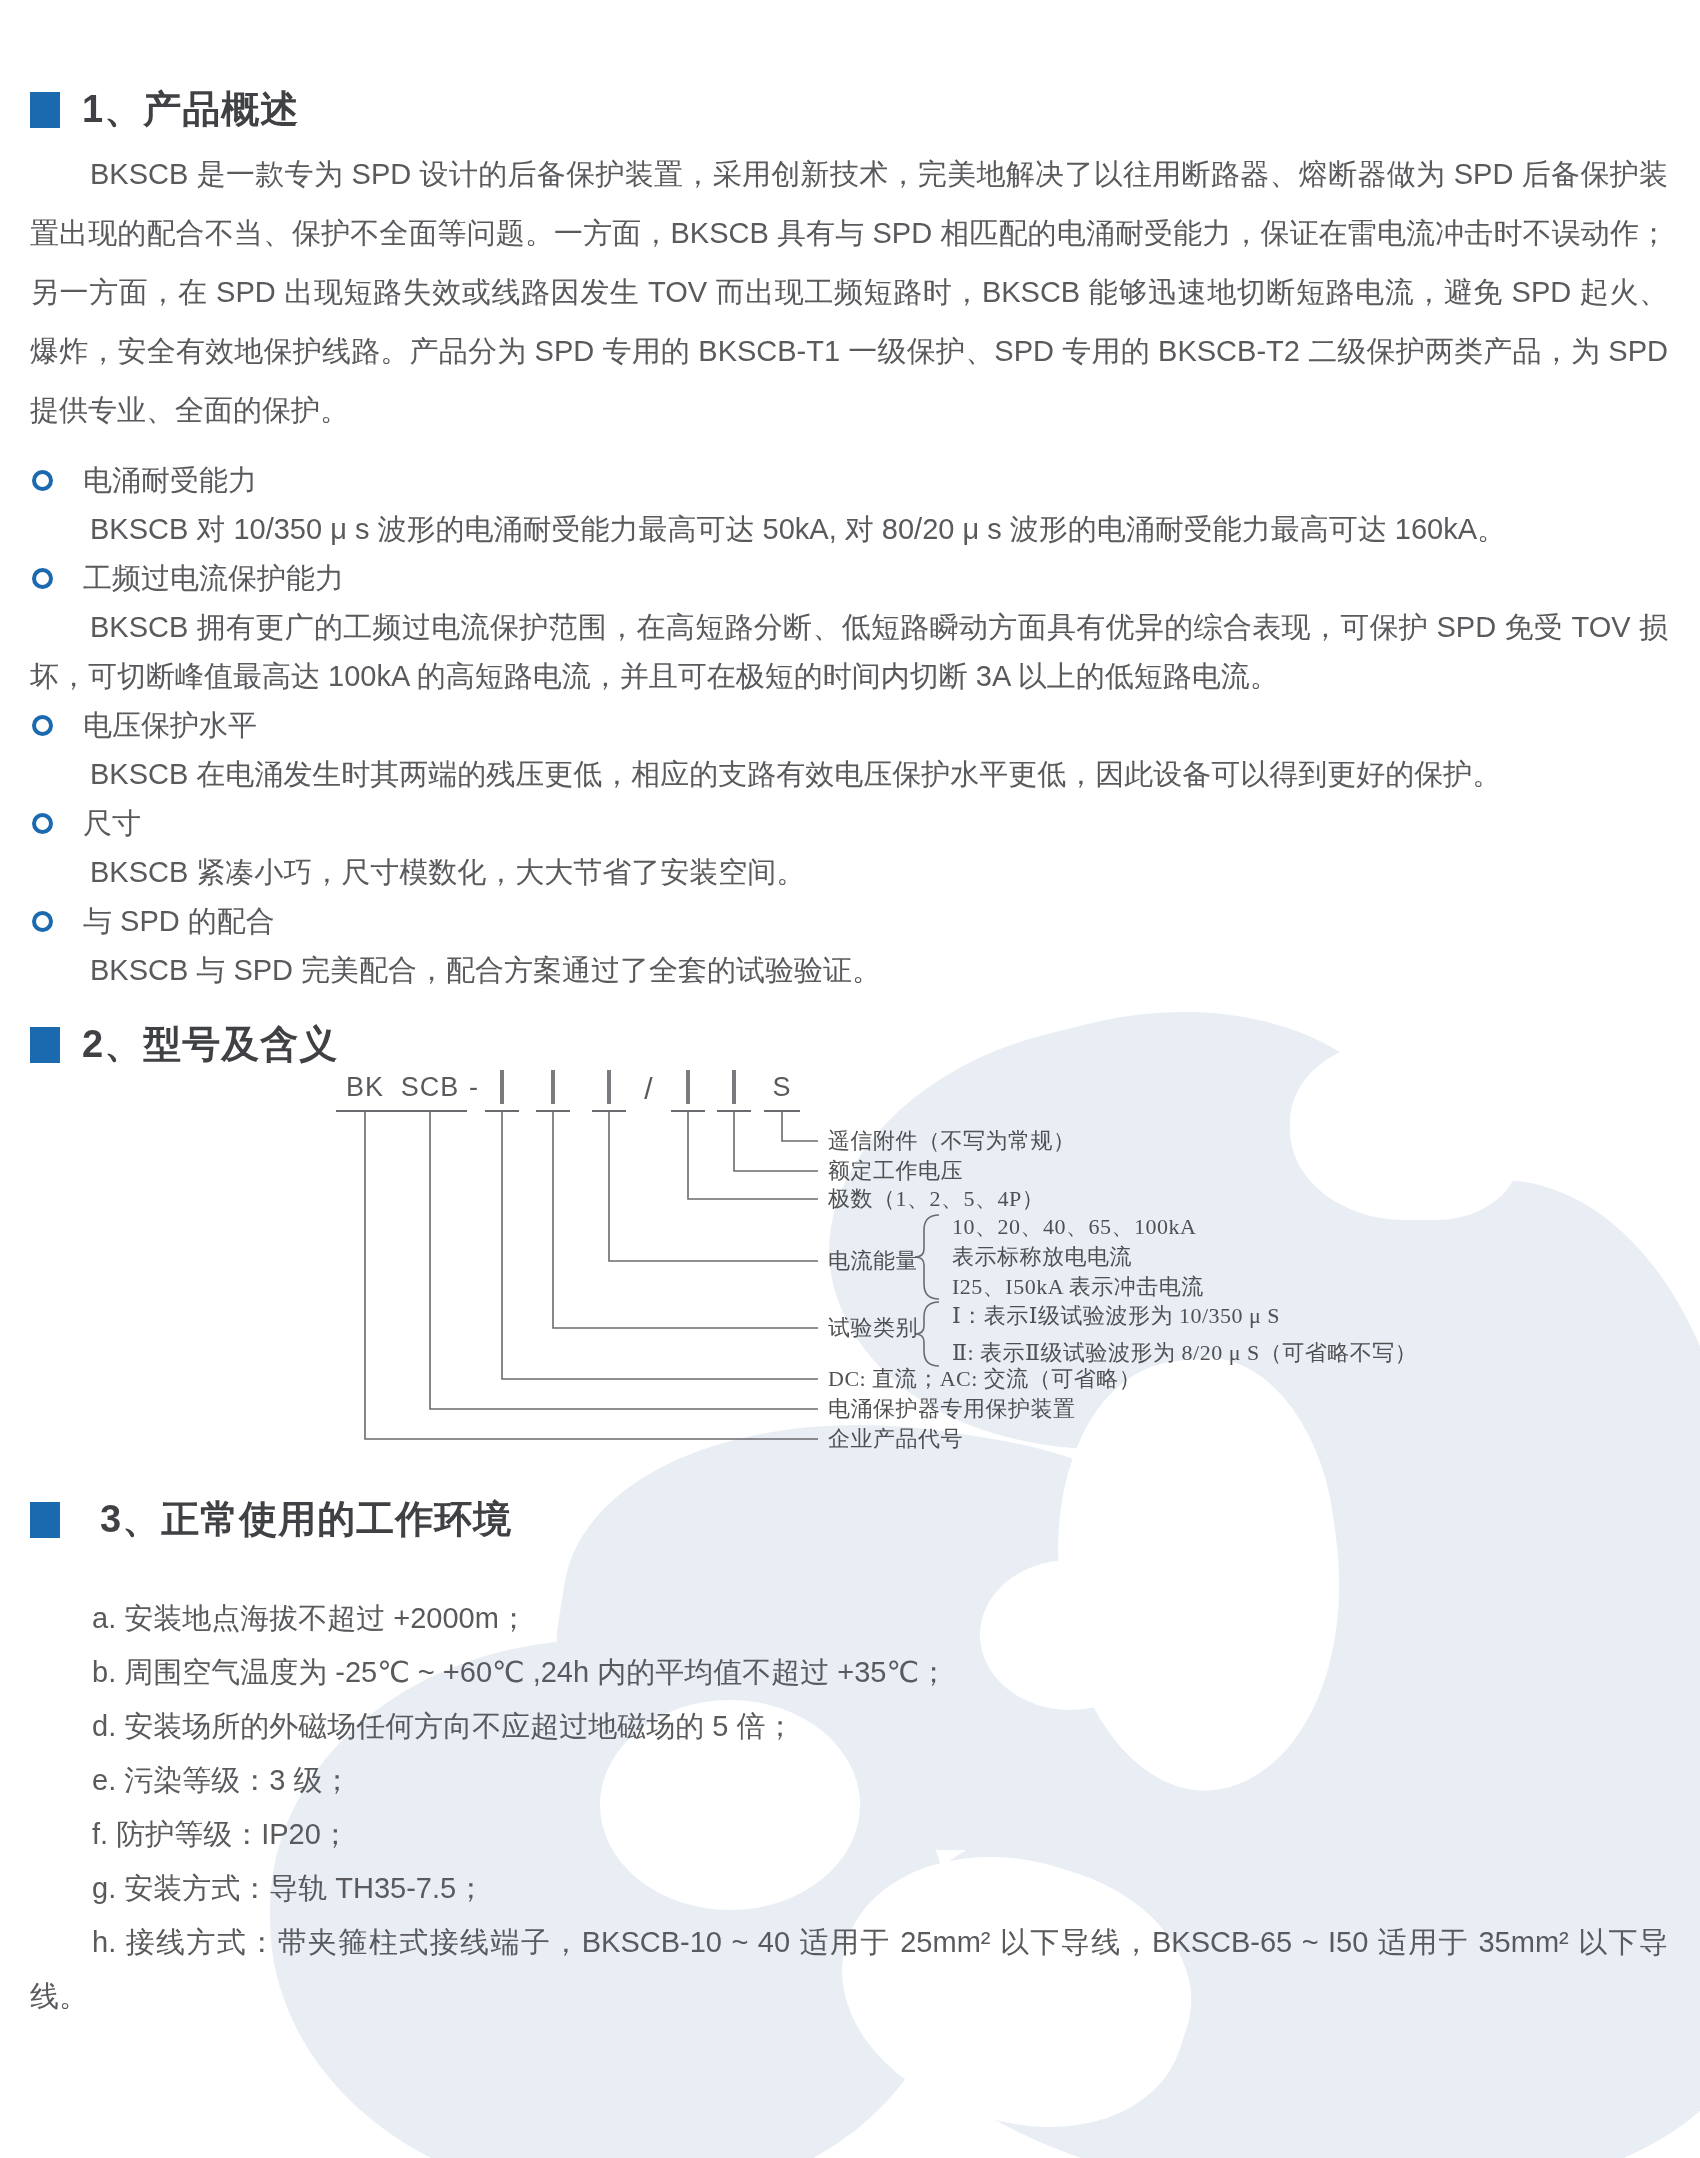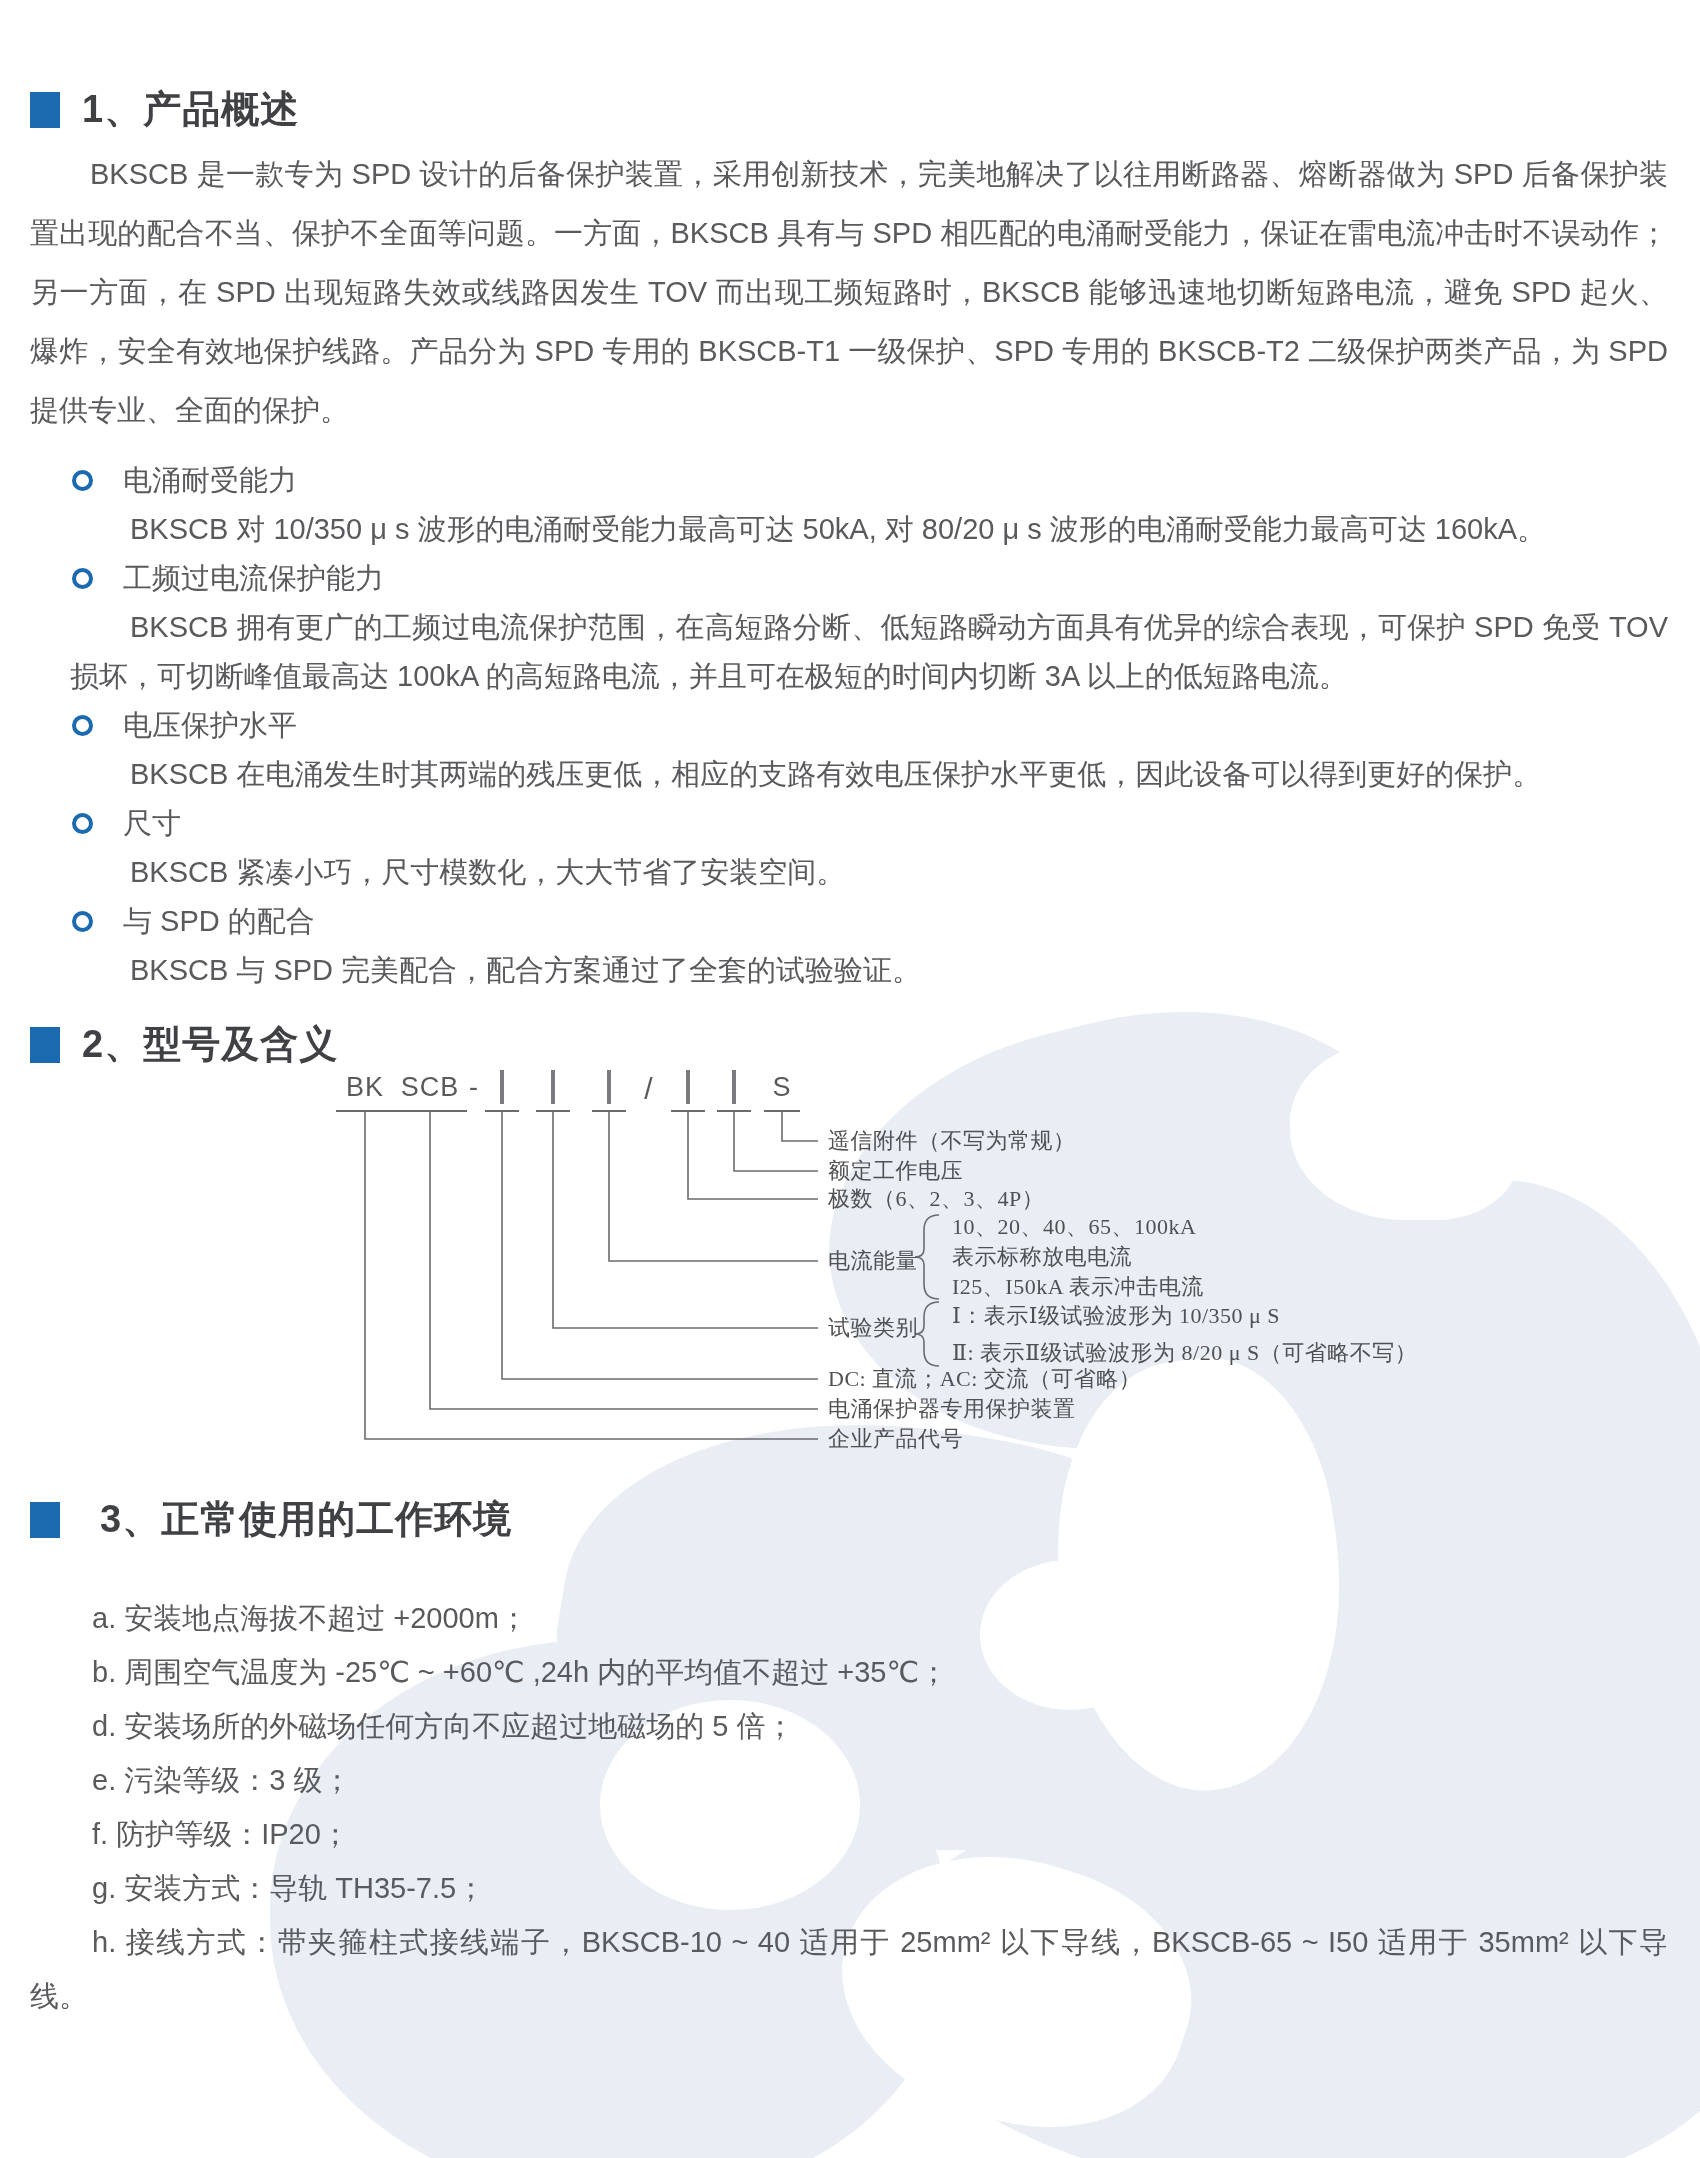--- a/index.html
+++ b/index.html
@@ -15,21 +15,21 @@
   .wm .cut{position:absolute;background:#ffffff;}
   
   .content{position:relative;z-index:1;padding:0 32px 0 30px;}
   .hrow{display:flex;align-items:center;gap:22px;}
   .hsq{width:30px;height:36px;background:#1b6ab0;flex:0 0 auto;}
   .htxt{font-size:38px;font-weight:700;color:#3f4144;letter-spacing:1px;}
   .para{
     margin:0;font-size:29px;line-height:59px;color:#595a5d;
     text-align:justify;text-indent:60px;
   }
-  .features{margin-top:16px;margin-left:40px;}
+  .features{margin-top:16px;}
   .frow{display:flex;align-items:center;height:49px;padding-left:2px;gap:30px;}
   .fdot{
     width:13px;height:13px;border:4px solid #1b6ab0;border-radius:50%;
     background:#fff;flex:0 0 auto;
   }
   .ftitle{font-size:29px;color:#595a5d;}
   .fbody{margin:0;font-size:29px;line-height:49px;color:#595a5d;text-align:justify;text-indent:60px;}
   
   .diagram{position:relative;height:400px;margin:2px -32px 0 -30px;width:1700px;}
   .tok{
@@ -129,21 +129,21 @@
     <span class="tok" style="left:485px;width:34px;"><span class="pbox"></span></span>
     <span class="tok" style="left:536px;width:34px;"><span class="pbox"></span></span>
     <span class="tok" style="left:592px;width:34px;"><span class="pbox"></span></span>
     <span class="tok nound" style="left:636px;width:26px;font-size:30px;">/</span>
     <span class="tok" style="left:671px;width:34px;"><span class="pbox"></span></span>
     <span class="tok" style="left:717px;width:34px;"><span class="pbox"></span></span>
     <span class="tok" style="left:764px;width:36px;">S</span>
 
     <div class="dlabel" style="left:828px;top:69px;">遥信附件（不写为常规）</div>
     <div class="dlabel" style="left:828px;top:99px;">额定工作电压</div>
-    <div class="dlabel" style="left:828px;top:127px;">极数（6、2、3、4P）</div>
+    <div class="dlabel" style="left:828px;top:127px;">极数（1、2、5、4P）</div>
     <div class="dlabel" style="left:828px;top:189px;">电流能量</div>
     <div class="dlabel" style="left:952px;top:155px;">10、20、40、65、100kA</div>
     <div class="dlabel" style="left:952px;top:185px;">表示标称放电电流</div>
     <div class="dlabel" style="left:952px;top:215px;">I25、I50kA 表示冲击电流</div>
     <div class="dlabel" style="left:828px;top:256px;">试验类别</div>
     <div class="dlabel" style="left:952px;top:244px;">Ⅰ：表示Ⅰ级试验波形为 10/350 μ S</div>
     <div class="dlabel" style="left:952px;top:281px;">Ⅱ: 表示Ⅱ级试验波形为 8/20 μ S（可省略不写）</div>
     <div class="dlabel" style="left:828px;top:307px;">DC: 直流；AC: 交流（可省略）</div>
     <div class="dlabel" style="left:828px;top:337px;">电涌保护器专用保护装置</div>
     <div class="dlabel" style="left:828px;top:367px;">企业产品代号</div>

